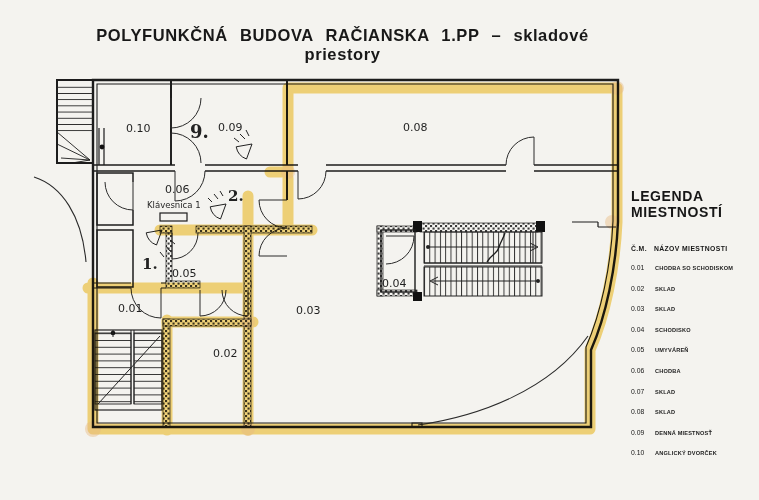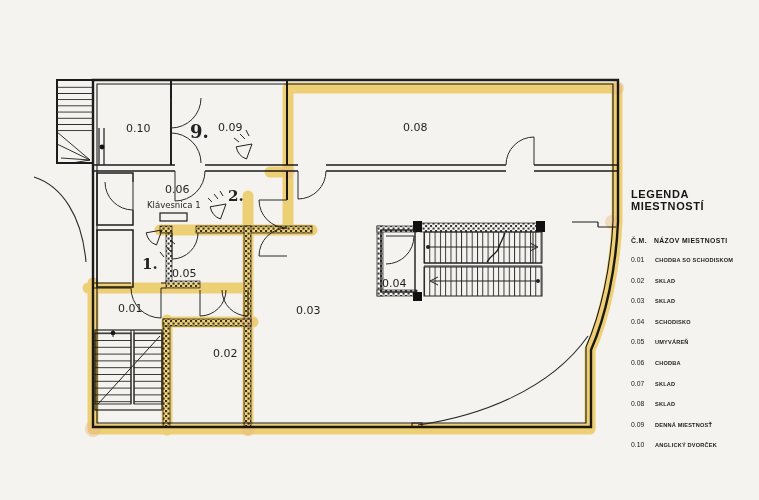--- a/index.html
+++ b/index.html
@@ -3,33 +3,34 @@
 <meta charset="utf-8">
 <style>
   html,body{margin:0;padding:0;}
   body{width:759px;height:500px;overflow:hidden;background:#e9e8e4;font-family:"Liberation Sans",sans-serif;}
   .sheet{position:relative;width:759px;height:500px;background:#f4f3ef;}
   .title{position:absolute;top:26px;left:55px;width:575px;text-align:center;
          font-size:16.5px;font-weight:600;letter-spacing:.6px;word-spacing:7px;color:#181818;
          font-family:"Liberation Sans",sans-serif;}
   svg.plan{position:absolute;top:0;left:0;}
   .legend{position:absolute;top:188px;left:631px;width:126px;color:#161616;}
-  .legend .hd{font-size:11px;font-weight:600;letter-spacing:.6px;margin-bottom:25px;}
+  .legend .hd{font-size:14px;font-weight:600;letter-spacing:.6px;margin-bottom:25px;}
   .legend .cols{font-size:6.8px;font-weight:600;letter-spacing:.4px;margin-bottom:12px;display:flex;gap:7px;}
   .lrow{display:flex;gap:8px;align-items:baseline;height:20.6px;}
   .lrow .n{font-size:6.8px;width:16px;flex:none;font-weight:500;}
   .lrow .v{font-size:5.6px;font-weight:700;letter-spacing:.2px;color:#222;}
   text{font-family:"DejaVu Sans",sans-serif;fill:#1f1f1f;}
   text.hand{font-family:"DejaVu Serif",serif;font-weight:bold;fill:#222;}
 </style>
 </head>
 <body>
 
 <div class="sheet">
 
+  <div class="title">POLYFUNKČNÁ BUDOVA RAČIANSKA 1.PP – skladové priestory</div>
 
   <svg class="plan" width="759" height="500" viewBox="0 0 759 500">
     <defs>
       <pattern id="ht" width="5" height="5" patternUnits="userSpaceOnUse">
         <rect width="5" height="5" fill="#f7f6f2"></rect>
         <rect x="0" y="0" width="2.1" height="2.1" fill="#3a3a3a"></rect>
         <rect x="2.5" y="2.5" width="2.1" height="2.1" fill="#3a3a3a"></rect>
       </pattern>
       <pattern id="vt" width="5.3" height="8" patternUnits="userSpaceOnUse">
         <path d="M0.5,0 V8" stroke="#222" stroke-width="0.9"></path>

